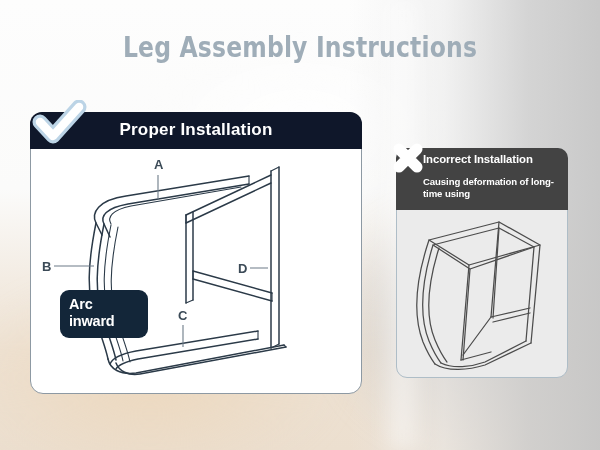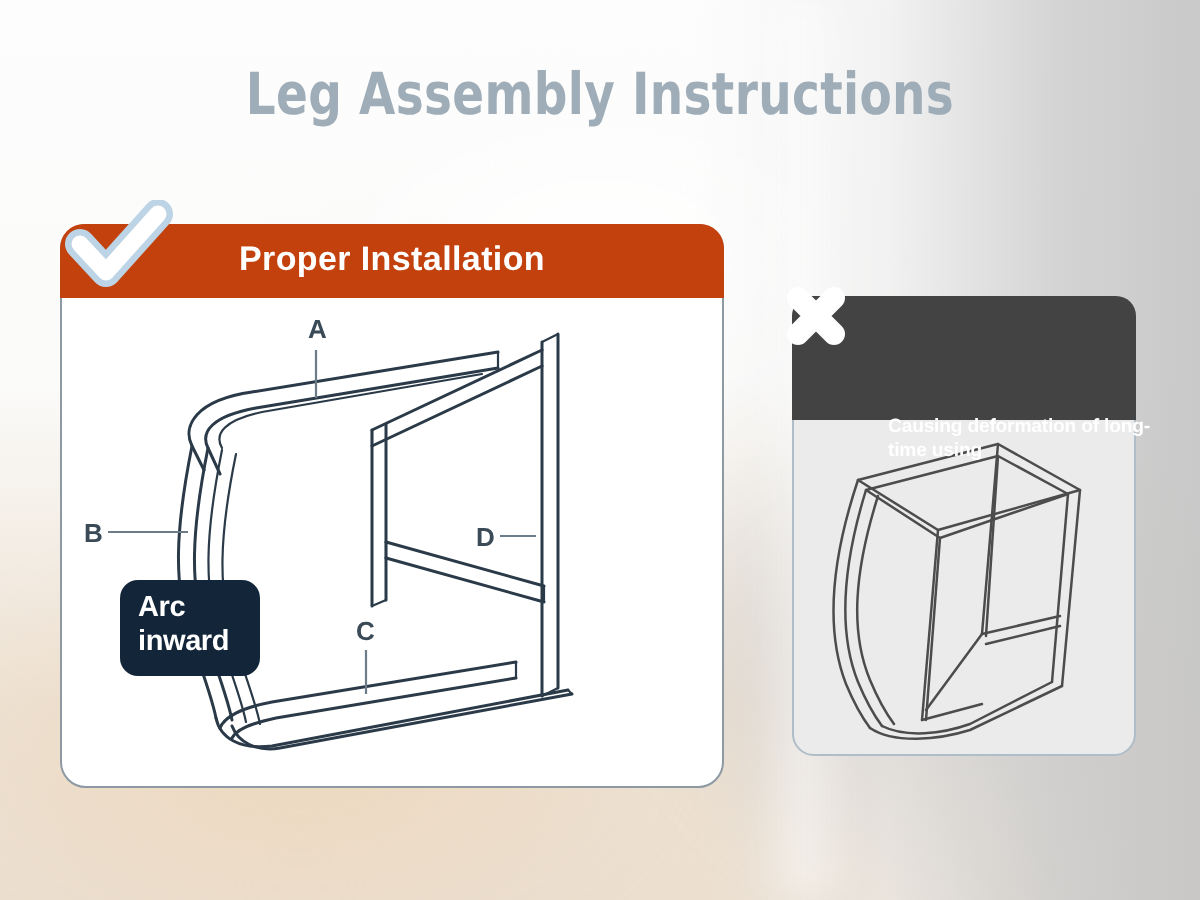--- a/index.html
+++ b/index.html
@@ -83,21 +83,21 @@
     width: 332px; height: 282px;
     background: #ffffff;
     border: 1.4px solid #8d99a3;
     border-radius: 13px;
     box-sizing: border-box;
   }
   .proper-header {
     position: absolute;
     left: 30px; top: 112px;
     width: 332px; height: 37px;
-    background: #c2410c;
+    background: #0f172a;
     border-radius: 12px 12px 0 0;
     box-sizing: border-box;
   }
   .proper-header-text {
     position: absolute;
     left: 0; right: 0; top: 8px;
     text-align: center;
     color: #ffffff;
     font-size: 17px;
     font-weight: bold;
@@ -139,46 +139,45 @@
     position: absolute;
     left: 423px; top: 153px;
     width: 140px;
     color: #ffffff;
     font-size: 11.4px;
     font-weight: bold;
     letter-spacing: -0.1px;
   }
   .wrong-sub {
     position: absolute;
-    left: 444px; top: 176px;
+    left: 423px; top: 176px;
     width: 136px;
     color: #ffffff;
     font-size: 9.6px;
     font-weight: bold;
     line-height: 11.6px;
     letter-spacing: -0.1px;
-    margin-top: 32px;
   }
   .x-badge {
     position: absolute;
     left: 388px; top: 138px;
     width: 40px; height: 40px;
   }
   .wrong-figure {
     position: absolute;
     left: 399px; top: 212px;
     width: 166px; height: 163px;
     overflow: hidden;
   }
 
   
   .arc-badge {
     position: absolute;
     left: 60px; top: 290px;
-    width: 70px; height: 48px;
+    width: 88px; height: 48px;
     background: #132639;
     border-radius: 9px;
     box-sizing: border-box;
     padding: 6px 0 4px 9px;
   }
   .arc-badge-text {
     color: #ffffff;
     font-size: 14.5px;
     font-weight: bold;
     line-height: 16.5px;
@@ -331,20 +330,21 @@
 
       <path class="frame-bad" d="M92 105 L131 96"></path>
       <path class="frame-bad" d="M94 110 L131 101"></path>
 
       <path class="frame-bad" d="M62 148 L92 140"></path>
       <path class="frame-bad" d="M64 143 L92 105"></path>
     </svg>
   </div>
 
   <div class="wrong-header"></div>
+  <div class="wrong-title">Incorrect Installation</div>
   <div class="wrong-sub">Causing deformation of
 long-time using</div>
 
   <div class="x-badge">
     <svg width="40" height="40" viewBox="0 0 40 40">
       <path d="M11 11 L29 29 M29 11 L11 29" fill="none" stroke="#ffffff" stroke-width="11" stroke-linecap="round"></path>
     </svg>
   </div>
 
 </div>

